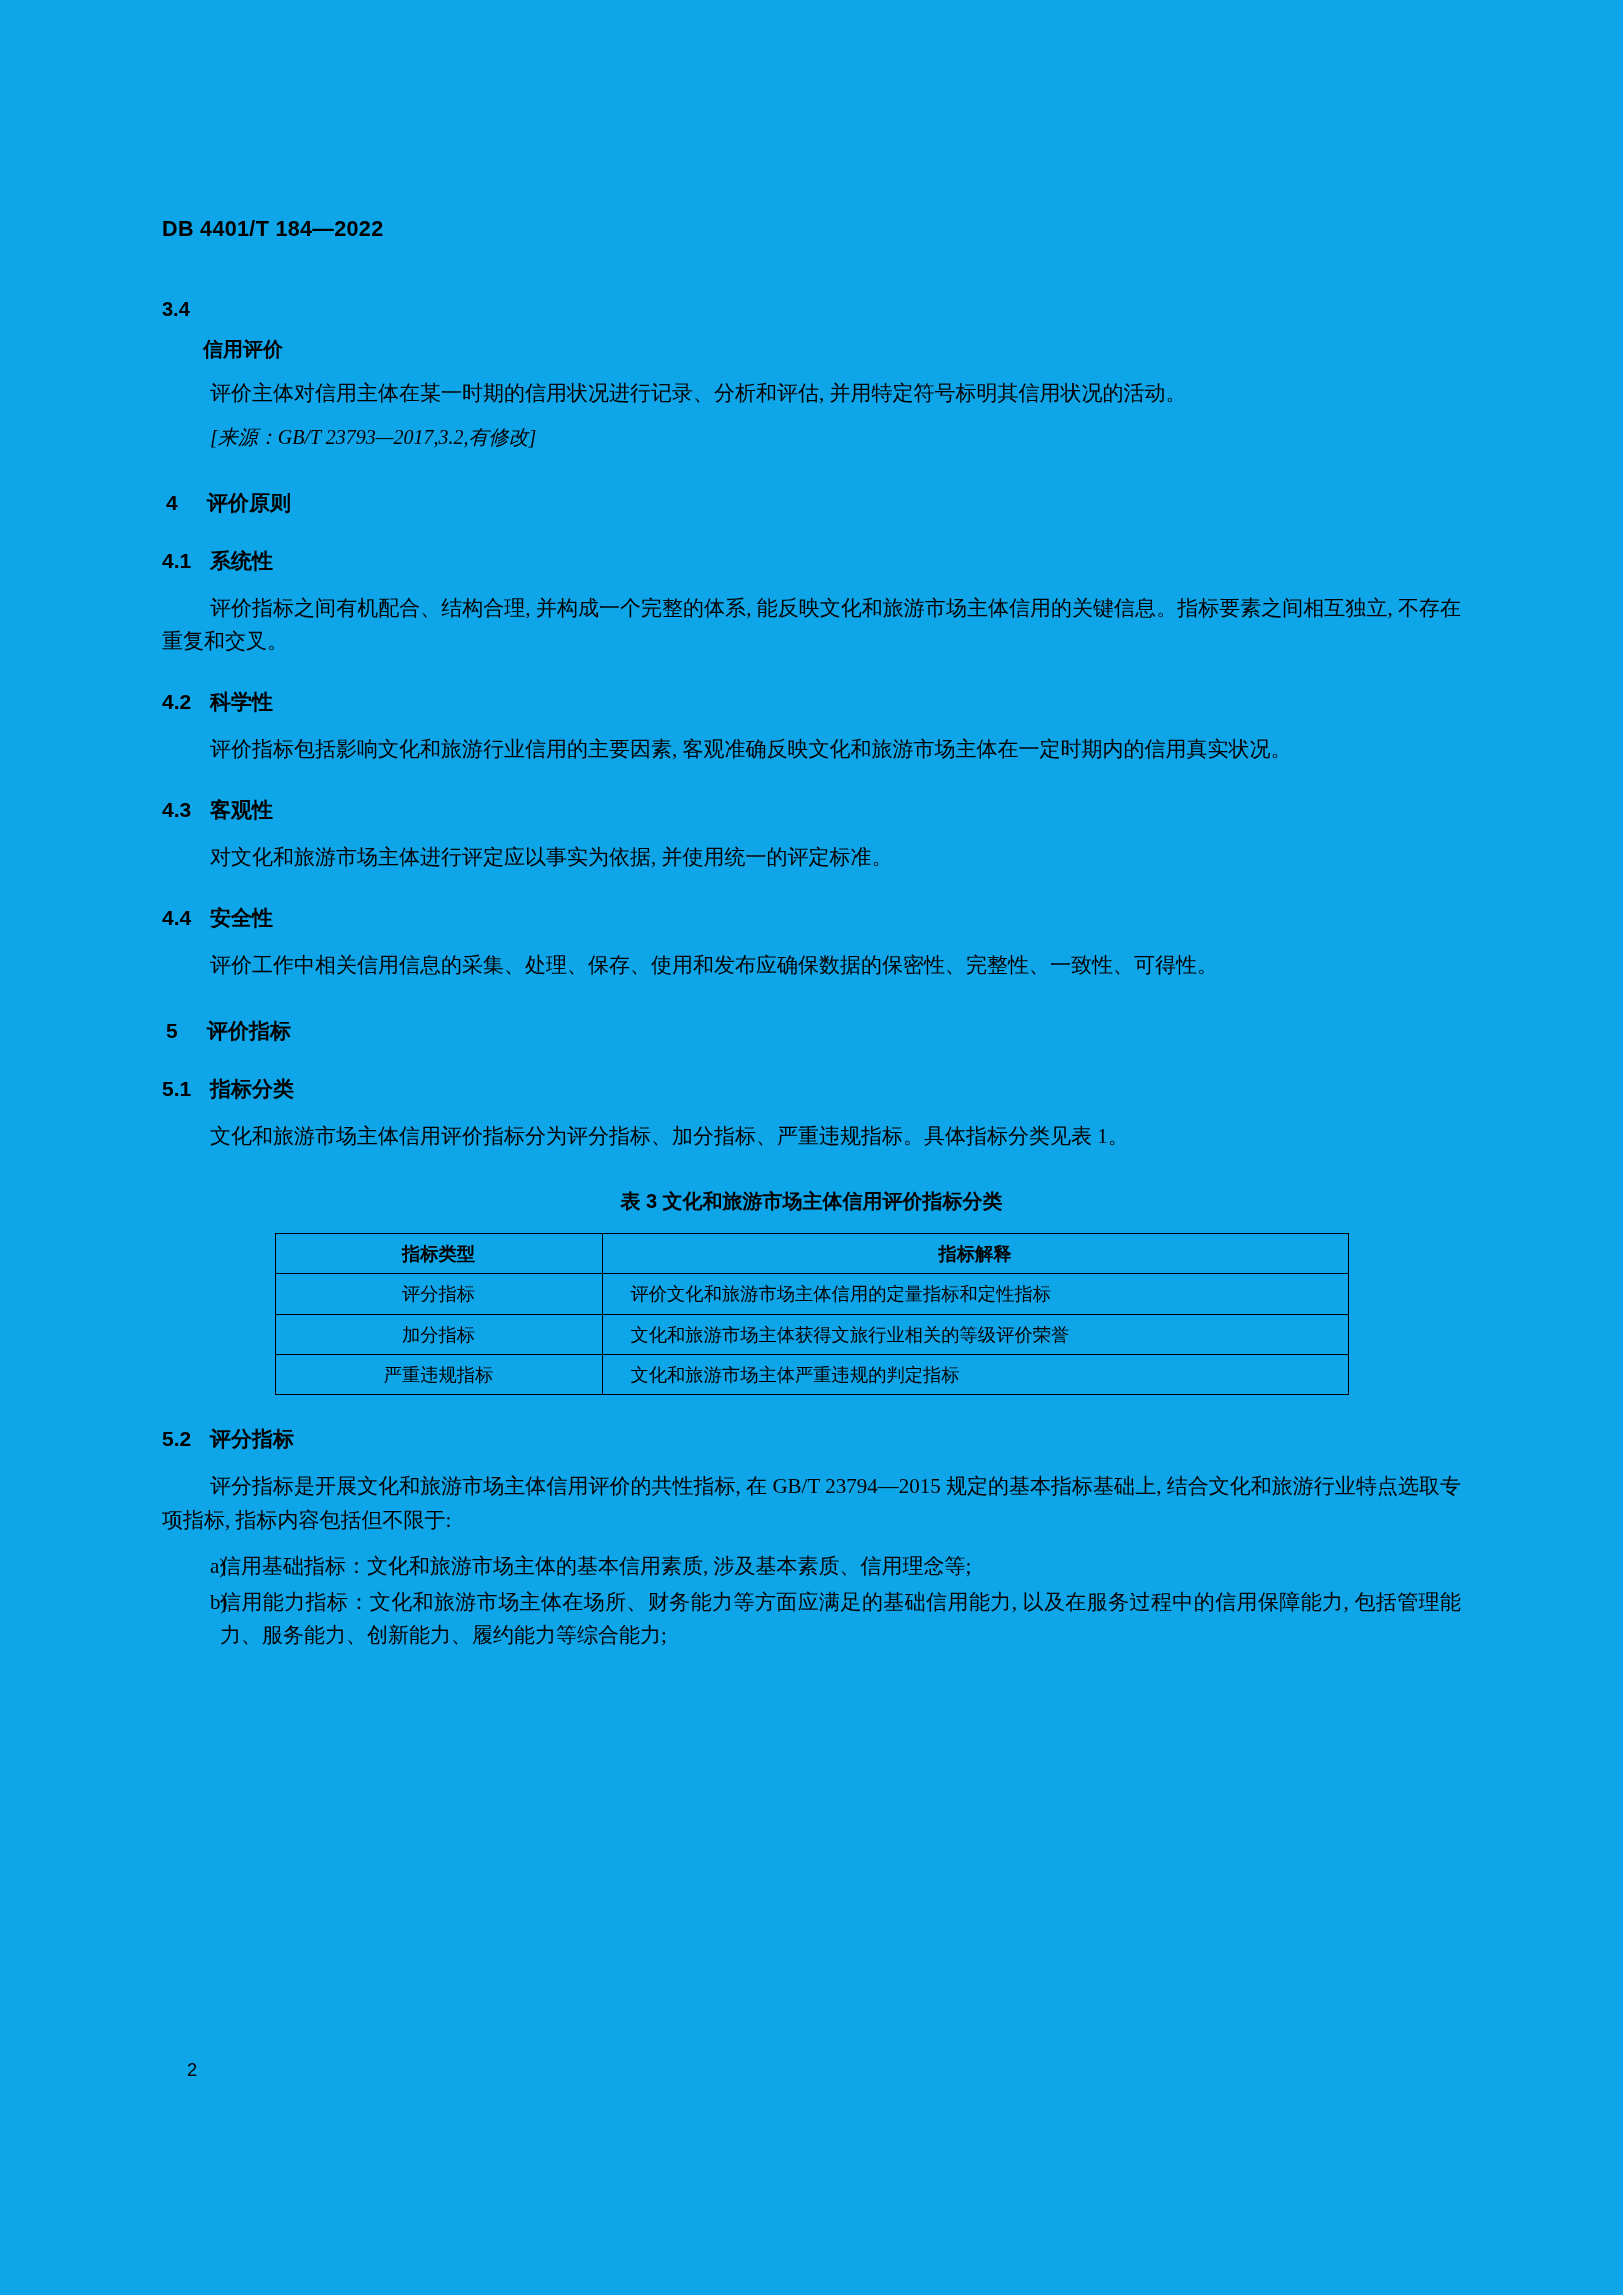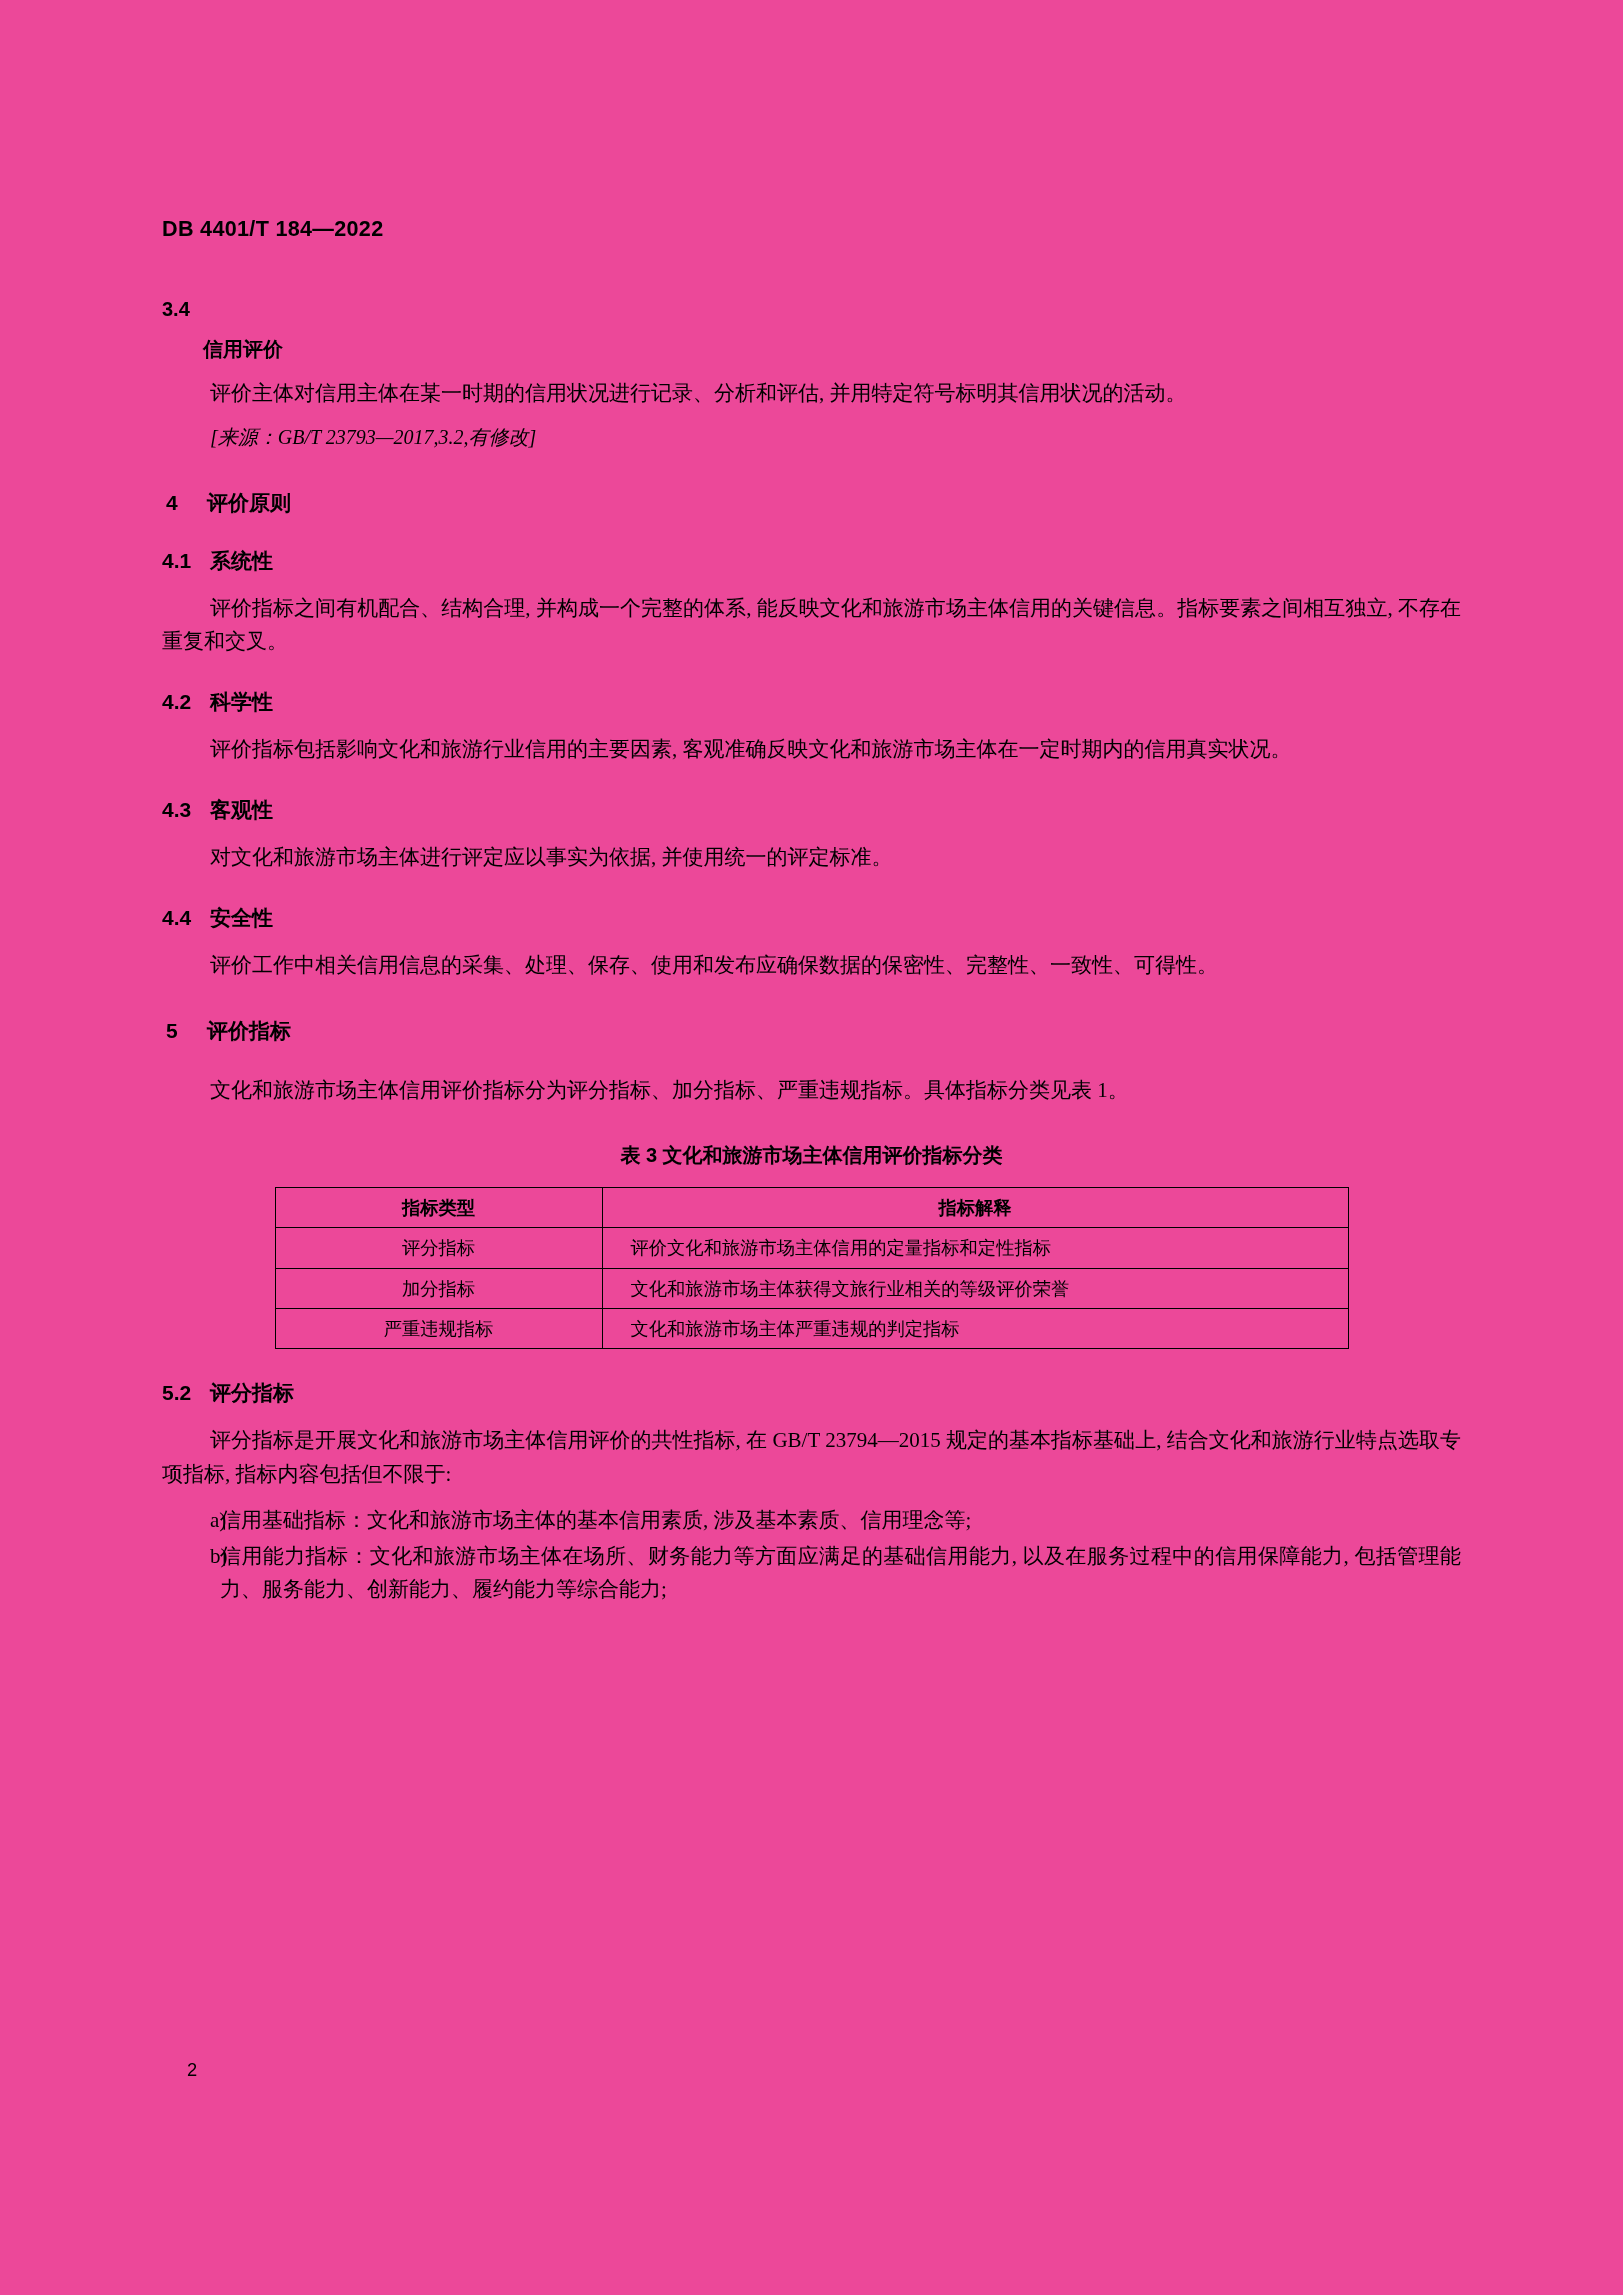--- a/index.html
+++ b/index.html
@@ -6,21 +6,21 @@
     margin: 0;
     padding: 0;
     background: #b9b9b9;
   }
   body {
     font-family: "Liberation Serif", "DejaVu Serif", serif;
   }
   .page {
     width: 1623px;
     height: 2295px;
-    background: #ec4899;
+    background: #0ea5e9;
     position: relative;
     box-sizing: border-box;
     padding: 0;
     overflow: hidden;
   }
   .content {
     position: absolute;
     left: 162px;
     top: 216px;
     width: 1299px;
@@ -178,20 +178,23 @@
 
     <div class="heading2">
       <span class="num">4.4</span><span>安全性</span>
     </div>
     <p class="body-text">评价工作中相关信用信息的采集、处理、保存、使用和发布应确保数据的保密性、完整性、一致性、可得性。</p>
 
     <div class="heading1">
       <span class="num">5</span><span>评价指标</span>
     </div>
 
+    <div class="heading2">
+      <span class="num">5.1</span><span>指标分类</span>
+    </div>
     <p class="body-text">文化和旅游市场主体信用评价指标分为评分指标、加分指标、严重违规指标。具体指标分类见表 1。</p>
 
     <div class="tbl-caption">表 3   文化和旅游市场主体信用评价指标分类</div>
     <table class="data">
       <colgroup>
           <col class="c1">
           <col class="c2">
         </colgroup>
       <thead>
         <tr>

